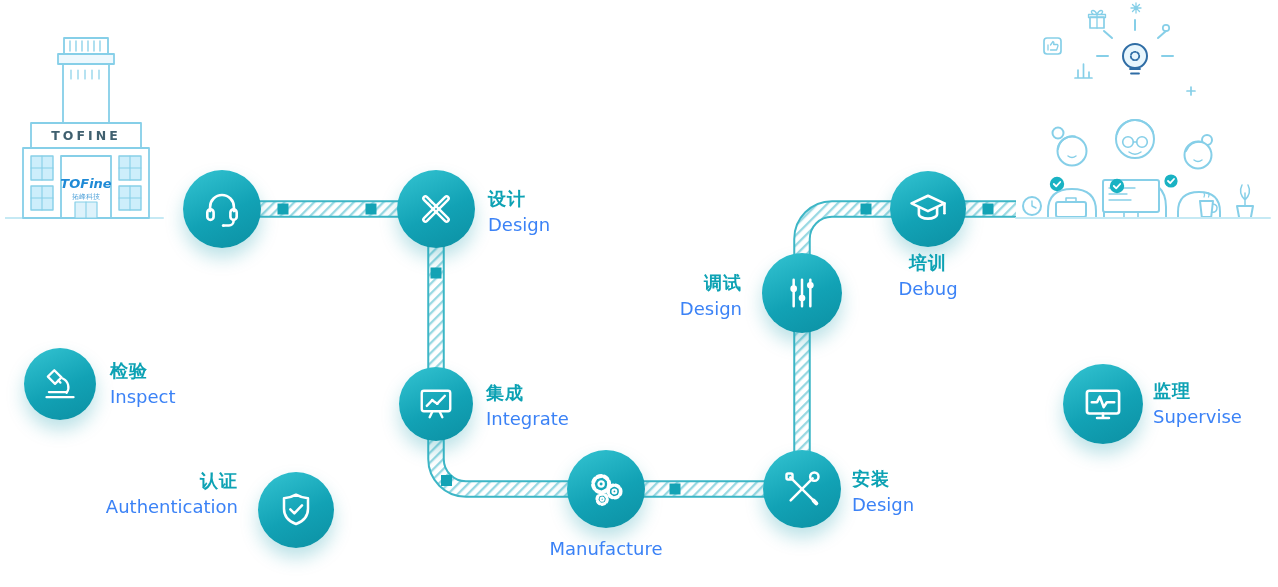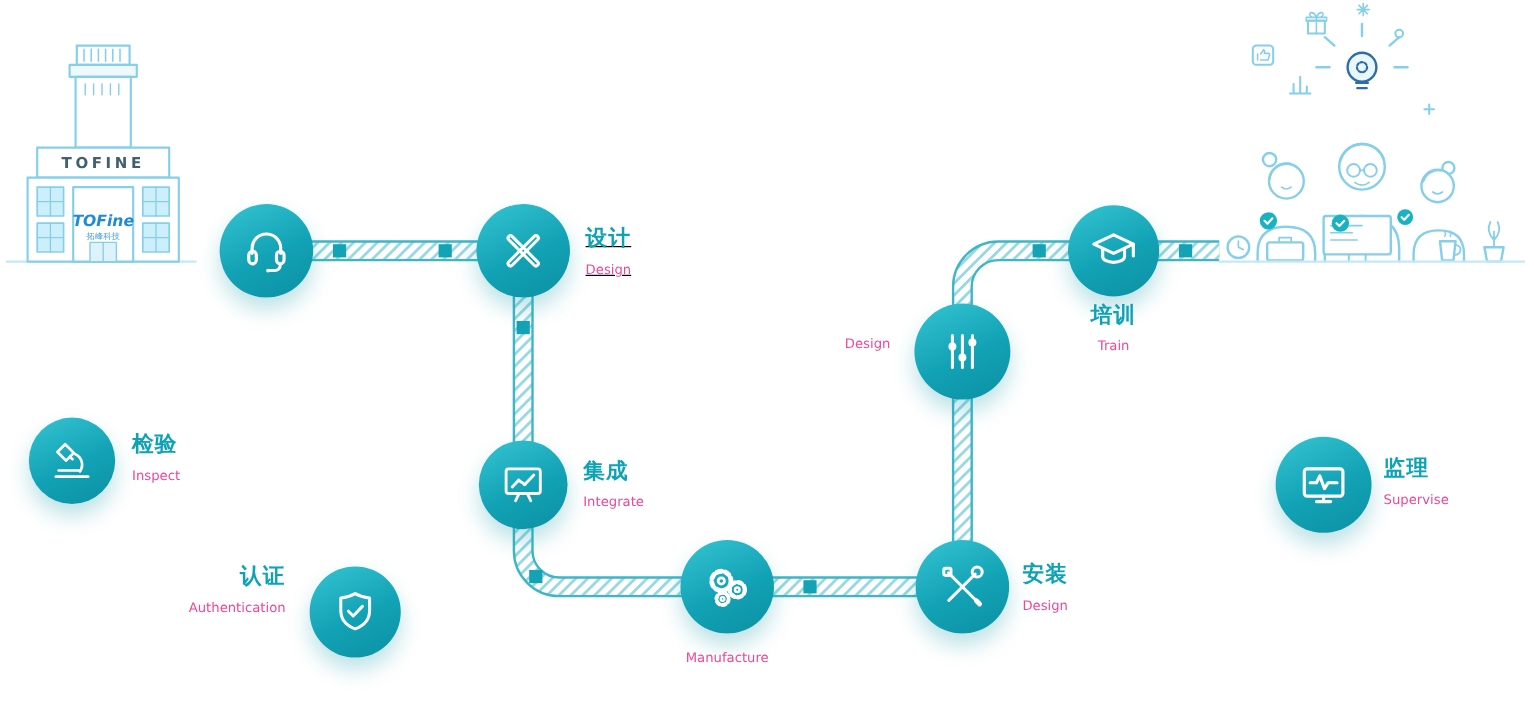--- a/index.html
+++ b/index.html
@@ -12,21 +12,21 @@
   .node {
     position:absolute; border-radius:50%;
     background:linear-gradient(155deg,#34c4d2 0%,#12a2b5 55%,#0c90a3 100%);
     box-shadow:0 10px 18px rgba(14,150,170,.28);
     display:flex; align-items:center; justify-content:center;
     z-index:3;
   }
   .node svg { display:block; }
   .lbl { position:absolute; z-index:4; }
   .lbl .cn { font-size:18px; font-weight:bold; color:#0da2b4; letter-spacing:1px; line-height:22px; }
-  .lbl .en { font-size:11px; color:#ec4899; margin-top:7px; line-height:16px; }
+  .lbl .en { font-size:18px; color:#3b82f6; margin-top:7px; line-height:16px; }
   .t-center { text-align:center; }
   .t-right { text-align:right; }
 </style>
 </head>
 <body>
 
 <div class="stage">
 
   <svg class="layer road-layer" width="1278" height="587" viewBox="0 0 1278 587">
     <defs>
@@ -191,21 +191,21 @@
     </svg>
   </div>
 
   <div class="node" style="left:397px; top:170px; width:78px; height:78px;">
     <svg width="40" height="40" viewBox="0 0 24 24" fill="none" stroke="#ffffff" stroke-width="1.5" stroke-linecap="round" stroke-linejoin="round">
       <rect x="10.8" y="1.8" width="2.4" height="20.4" rx="1.2" transform="rotate(45 12 12)"></rect>
       <rect x="10.8" y="1.8" width="2.4" height="20.4" rx="1.2" transform="rotate(-45 12 12)"></rect>
       <path d="M8.4 6.9l1.5 1.5 M6.9 8.4l1.5 1.5" stroke-width="1.1"></path>
     </svg>
   </div>
-  <div class="lbl" style="left:488px; top:188px; width:130px;text-decoration:underline;">
+  <div class="lbl" style="left:488px; top:188px; width:130px;">
     <div class="cn">设计</div>
     <div class="en">Design</div>
   </div>
 
   <div class="node" style="left:399px; top:367px; width:74px; height:74px;">
     <svg width="38" height="38" viewBox="0 0 24 24" fill="none" stroke="#ffffff" stroke-width="1.5" stroke-linecap="round" stroke-linejoin="round">
       <rect x="3" y="3.6" width="18" height="13" rx="1.4"></rect>
       <polyline points="6.2,13.2 9.6,9.6 12.8,11.8 17.6,6.8"></polyline>
       <circle cx="9.6" cy="9.6" r="0.9" fill="#ffffff" stroke="none"></circle>
       <circle cx="12.8" cy="11.8" r="0.9" fill="#ffffff" stroke="none"></circle>
@@ -247,34 +247,35 @@
 
   <div class="node" style="left:762px; top:253px; width:80px; height:80px;">
     <svg width="40" height="40" viewBox="0 0 24 24" fill="none" stroke="#ffffff" stroke-width="1.5" stroke-linecap="round">
       <path d="M7 4v16 M12 4v16 M17 4v16"></path>
       <circle cx="7" cy="9.4" r="2" fill="#ffffff" stroke="none"></circle>
       <circle cx="12" cy="15" r="2" fill="#ffffff" stroke="none"></circle>
       <circle cx="17" cy="7.4" r="2" fill="#ffffff" stroke="none"></circle>
     </svg>
   </div>
   <div class="lbl t-right" style="left:602px; top:272px; width:140px;">
+    <div class="cn">调试</div>
     <div class="en">Design</div>
   </div>
 
   <div class="node" style="left:890px; top:171px; width:76px; height:76px;">
     <svg width="42" height="42" viewBox="0 0 24 24" fill="none" stroke="#ffffff" stroke-width="1.5" stroke-linecap="round" stroke-linejoin="round">
       <path d="M12 4.4 21.4 8.8 12 13.2 2.6 8.8Z"></path>
       <path d="M6.8 11v3.8c0 1.5 2.3 2.7 5.2 2.7s5.2-1.2 5.2-2.7V11"></path>
       <path d="M21.4 8.8v4.6"></path>
       <circle cx="21.4" cy="14.4" r="0.8" fill="#ffffff" stroke="none"></circle>
     </svg>
   </div>
   <div class="lbl t-center" style="left:868px; top:252px; width:120px;">
     <div class="cn">培训</div>
-    <div class="en">Train</div>
+    <div class="en">Debug</div>
   </div>
 
   <div class="node" style="left:24px; top:348px; width:72px; height:72px;">
     <svg width="36" height="36" viewBox="0 0 24 24" fill="none" stroke="#ffffff" stroke-width="1.5" stroke-linecap="round" stroke-linejoin="round">
       <path d="M8.2 2.8 13 7.6 8.7 11.9 3.9 7.1Z"></path>
       <path d="M10.9 9.7l1.4 1.4"></path>
       <path d="M13.8 8.3a6.4 6.4 0 0 1 2.6 9.6"></path>
       <path d="M4.6 17.4h12"></path>
       <path d="M3 20.8h18"></path>
     </svg>

